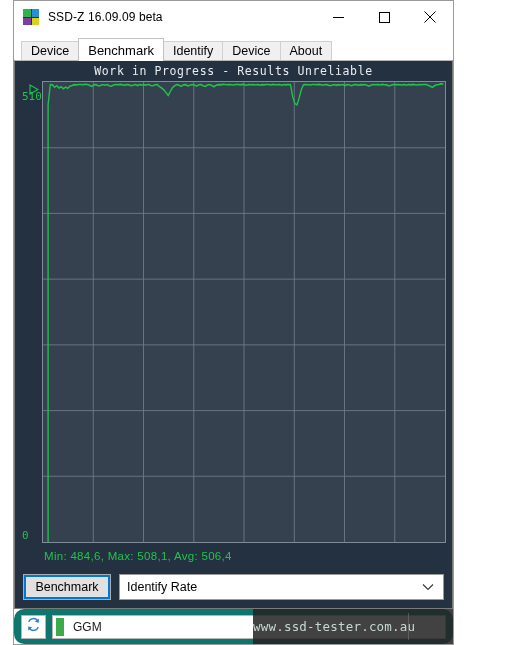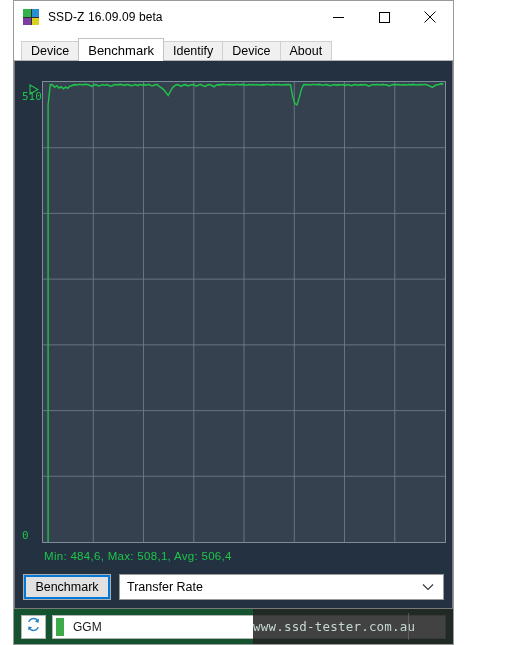--- a/index.html
+++ b/index.html
@@ -241,26 +241,27 @@
     top: 0;
     bottom: 0;
     display: flex;
     align-items: center;
   }
 
   
   #status-bar {
     height: 35px;
     min-height: 35px;
-    background: #14532d;
+    background: #0f766e;
     display: flex;
     align-items: center;
     padding: 12px 7px;
     box-sizing: border-box;
     position: relative;
+    border-radius: 10px;
   }
   #refresh-button {
     width: 25px;
     height: 24px;
     border: 1px solid #b5b5b5;
     background: #fdfdfd;
     display: flex;
     align-items: center;
     justify-content: center;
     box-sizing: border-box;
@@ -366,20 +367,21 @@
     <div class="tab active">Benchmark</div>
     <div class="tab">Identify</div>
     <div class="tab">Device</div>
     <div class="tab">About</div>
   </div>
 
   <div id="main-panel">
 
     <div id="chart-wrap">
 
+      <div id="chart-title">Work in Progress - Results Unreliable</div>
       <div id="axis-max">510</div>
       <div id="axis-min">0</div>
 
       <div id="start-marker">
         <svg width="10" height="11" viewBox="0 0 10 11">
             <polygon points="1,1 9,5.5 1,10" fill="none" stroke="#1fc44a" stroke-width="1.1"></polygon>
           </svg>
       </div>
 
       <div id="plot-area">
@@ -402,21 +404,21 @@
           <polyline id="trace" fill="none" stroke="#1fc44a" stroke-width="1.6" stroke-linejoin="miter" stroke-linecap="butt" points="6.0,466 6.0,23.2 8.6,2.6 11.1,2.9 13.7,5.4 16.3,3.7 18.9,6.2 21.4,4.8 24.0,6.8 26.6,5.2 29.2,6.4 31.7,4.2 34.3,3.6 36.9,2.7 39.5,3.1 42.0,2.5 44.6,2.6 47.2,2.8 49.8,2.4 52.3,2.6 54.9,3.3 57.5,4.5 60.1,2.9 62.6,2.7 65.2,4.0 67.8,3.5 70.4,2.6 72.9,3.2 75.5,2.5 78.1,3.7 80.7,4.3 83.2,3.0 85.8,2.6 88.4,2.8 91.0,2.4 93.5,2.7 96.1,3.4 98.7,2.6 101.3,2.9 103.8,3.7 106.4,3.3 109.0,2.6 111.6,3.6 114.1,2.5 116.7,3.0 119.3,2.7 121.9,3.2 124.4,2.4 127.0,3.5 129.6,3.8 132.2,2.8 134.7,2.6 137.3,4.7 139.9,6.1 142.5,8.0 145.0,10.6 147.6,13.7 150.2,9.5 152.8,5.7 155.3,3.7 157.9,2.6 160.5,3.3 163.0,4.4 165.6,2.9 168.2,2.7 170.8,3.9 173.3,3.4 175.9,2.6 178.5,3.1 181.1,4.2 183.6,2.8 186.2,2.6 188.8,3.7 191.4,4.5 193.9,3.0 196.5,2.5 199.1,3.5 201.7,4.8 204.2,3.2 206.8,2.7 209.4,2.9 212.0,2.4 214.5,2.6 217.1,2.8 219.7,2.5 222.3,2.7 224.8,3.1 227.4,2.6 230.0,2.6 232.6,2.9 235.1,2.4 237.7,2.7 240.3,3.2 242.9,2.5 245.4,2.8 248.0,2.6 250.6,3.0 253.2,2.6 255.7,3.3 258.3,2.7 260.9,2.9 263.5,2.5 266.0,2.6 268.6,3.1 271.2,2.4 273.8,2.7 276.3,2.8 278.9,2.6 281.5,3.2 284.1,2.6 286.6,2.9 289.2,2.5 291.8,2.7 294.4,14.6 296.9,21.7 299.5,23.2 302.1,16.0 304.7,7.3 307.2,2.9 309.8,2.6 312.4,2.7 315.0,3.1 317.5,2.5 320.1,2.6 322.7,2.8 325.2,2.4 327.8,2.7 330.4,3.2 333.0,2.6 335.5,2.9 338.1,3.7 340.7,3.3 343.3,2.6 345.8,3.4 348.4,2.7 351.0,3.0 353.6,2.5 356.1,3.6 358.7,2.6 361.3,3.1 363.9,3.8 366.4,2.8 369.0,2.6 371.6,3.3 374.2,2.7 376.7,2.9 379.3,2.5 381.9,3.2 384.5,4.2 387.0,3.0 389.6,2.6 392.2,2.8 394.8,2.6 397.3,3.1 399.9,2.4 402.5,2.7 405.1,2.9 407.6,4.0 410.2,3.4 412.8,2.6 415.4,2.8 417.9,2.5 420.5,2.7 423.1,3.0 425.7,2.6 428.2,3.2 430.8,2.6 433.4,2.9 436.0,2.4 438.5,2.7 441.1,3.1 443.7,2.6 446.3,2.8 448.8,2.5 451.4,2.6 454.0,3.3 456.6,4.4 459.1,5.5 461.7,3.8 464.3,2.8 466.9,2.5 469.4,1.7 472.0,2.2"></polyline>
         </svg>
       </div>
 
       <div id="stats-line">Min: 484,6, Max: 508,1, Avg: 506,4</div>
     </div>
 
     <div id="controls-row">
       <div id="benchmark-button">Benchmark</div>
       <div id="metric-select">
-        <span id="metric-select-value">Transfer Rate</span>
+        <span id="metric-select-value">Identify Rate</span>
         <span id="metric-chevron">
           <svg width="12" height="8" viewBox="0 0 12 8">
               <polyline points="1,1.5 6,6.5 11,1.5" fill="none" stroke="#3a3a3a" stroke-width="1.2"></polyline>
             </svg>
         </span>
       </div>
     </div>
 
   </div>
 

